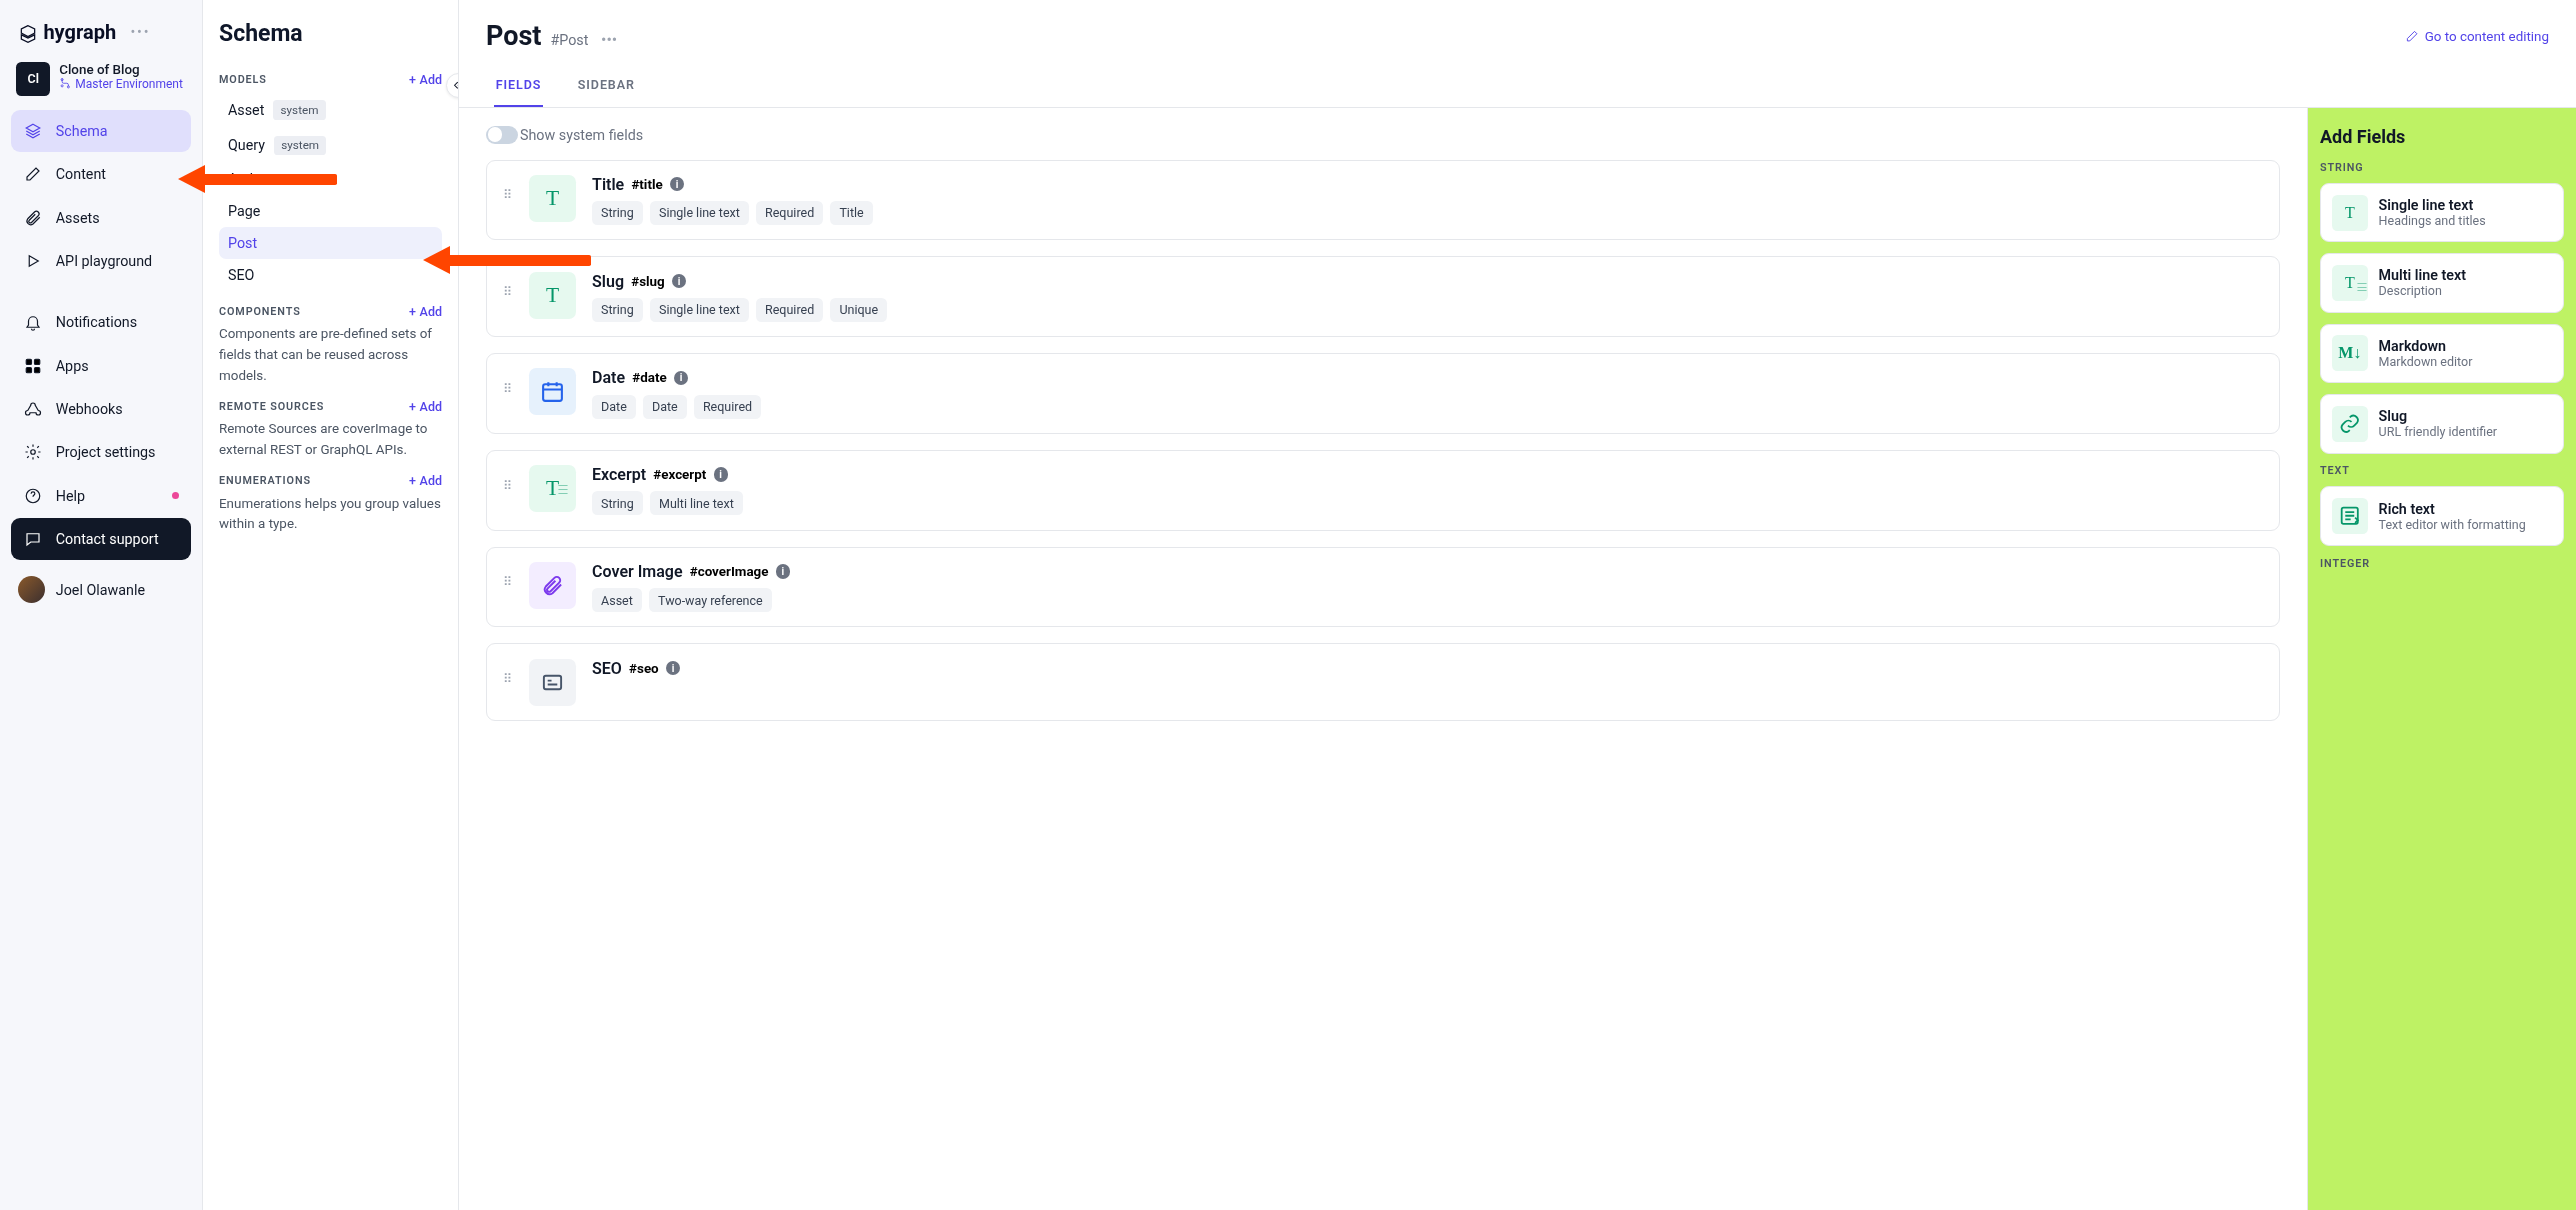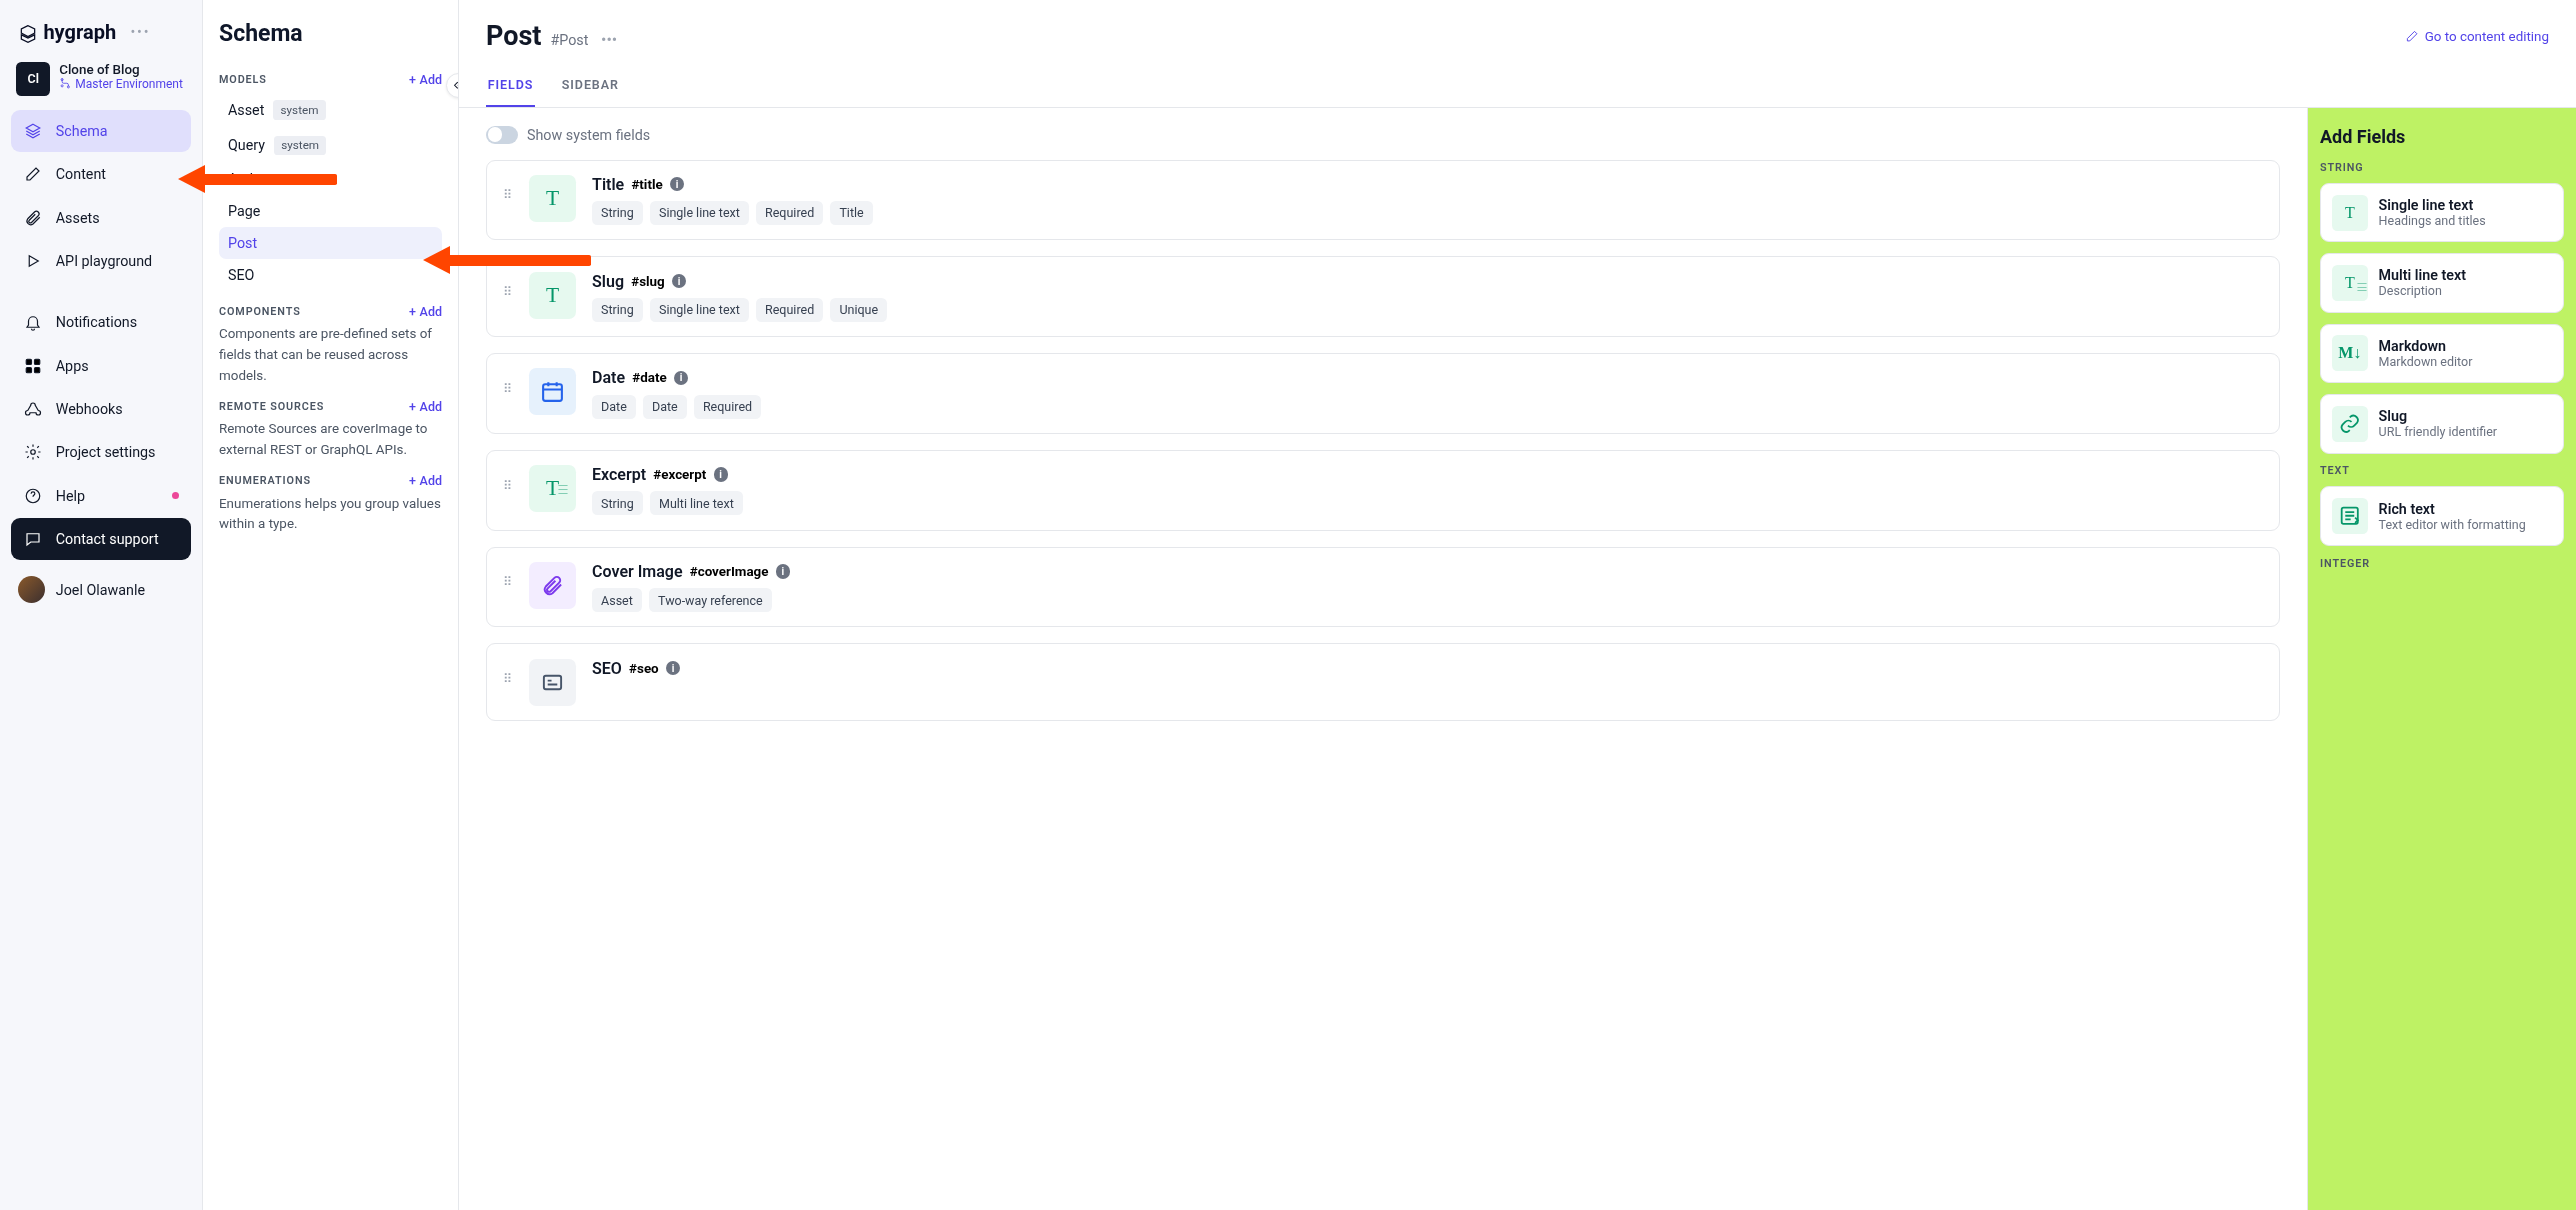--- a/index.html
+++ b/index.html
@@ -45,25 +45,25 @@
   
   .main { flex:1; display:flex; flex-direction:column; min-width:0;}
   .main-header { padding: 20px 27px 0; border-bottom:0.9px solid #e5e7eb; display:flex; flex-direction:column;}
   .title-row { display:flex; align-items:center; justify-content:space-between;}
   .title-left { display:flex; align-items:baseline; gap:9px;}
   .title-left h1 { font-size:27px; font-weight:700;}
   .apiId { color:#6b7280; font-size:14.3px; }
   .title-dots { color:#9ca3af; cursor:pointer; font-size:16px; padding-left:3.6px;}
   .go-link { color:#5243e9; font-size:13.4px; display:flex; align-items:center; gap:5.4px; cursor:pointer;}
   .tabs { display:flex; gap:25px; margin-top:16px;}
-  .tab { padding:9px 1.8px 12.5px; font-size:12.5px; font-weight:600; letter-spacing:0.9px; color:#6b7280; cursor:pointer; border-bottom:2.7px solid transparent;}
+  .tab { padding:9px 1.8px 12.5px; font-size:12.5px; font-weight:600; letter-spacing:0.9px; color:#6b7280; cursor:pointer; border-bottom:2.7px solid transparent;margin-left:8px;}
   .tab.active { color:#5243e9; border-color:#5243e9;}
   .main-body { flex:1; display:flex; min-height:0;}
   .fields-col { flex:1; padding:18px 27px; overflow-y:auto;}
-  .toggle-row { display:flex; align-items:center; gap:9px; margin-bottom:16px;}
+  .toggle-row { display:flex; align-items:center; gap:2px; margin-bottom:16px;}
   .toggle { width:32px; height:18px; border-radius:895px; background:#cbd5e1; position:relative; cursor:pointer;}
   .toggle::after{content:"";position:absolute;left:1.8px;top:1.8px;width:14.3px;height:14.3px;background:#fff;border-radius:50%;}
   .toggle-label { color:#6b7280; font-size:14.3px;}
   .field-card { border:0.9px solid #e5e7eb; border-radius:9px; padding:14.3px 16px; display:flex; gap:16px; align-items:flex-start; margin-bottom:16px; background:#fff;}
   .drag { color:#9ca3af; margin-top:12.5px; cursor:grab; font-size:12.5px; letter-spacing:0.9px; user-select:none;}
   .ficon { width:47px; height:47px; border-radius:7.2px; display:flex; align-items:center; justify-content:center; font-size:21.5px; }
   .ic-green { background:#e6f9ef; color:#059669; font-family: Georgia, serif;}
   .ic-blue { background:#e6f1fc; color:#2563eb;}
   .ic-purple{ background:#f3edff; color:#7c3aed;}
   .ic-orange{ background:#fff1e6; color:#ea580c;}

